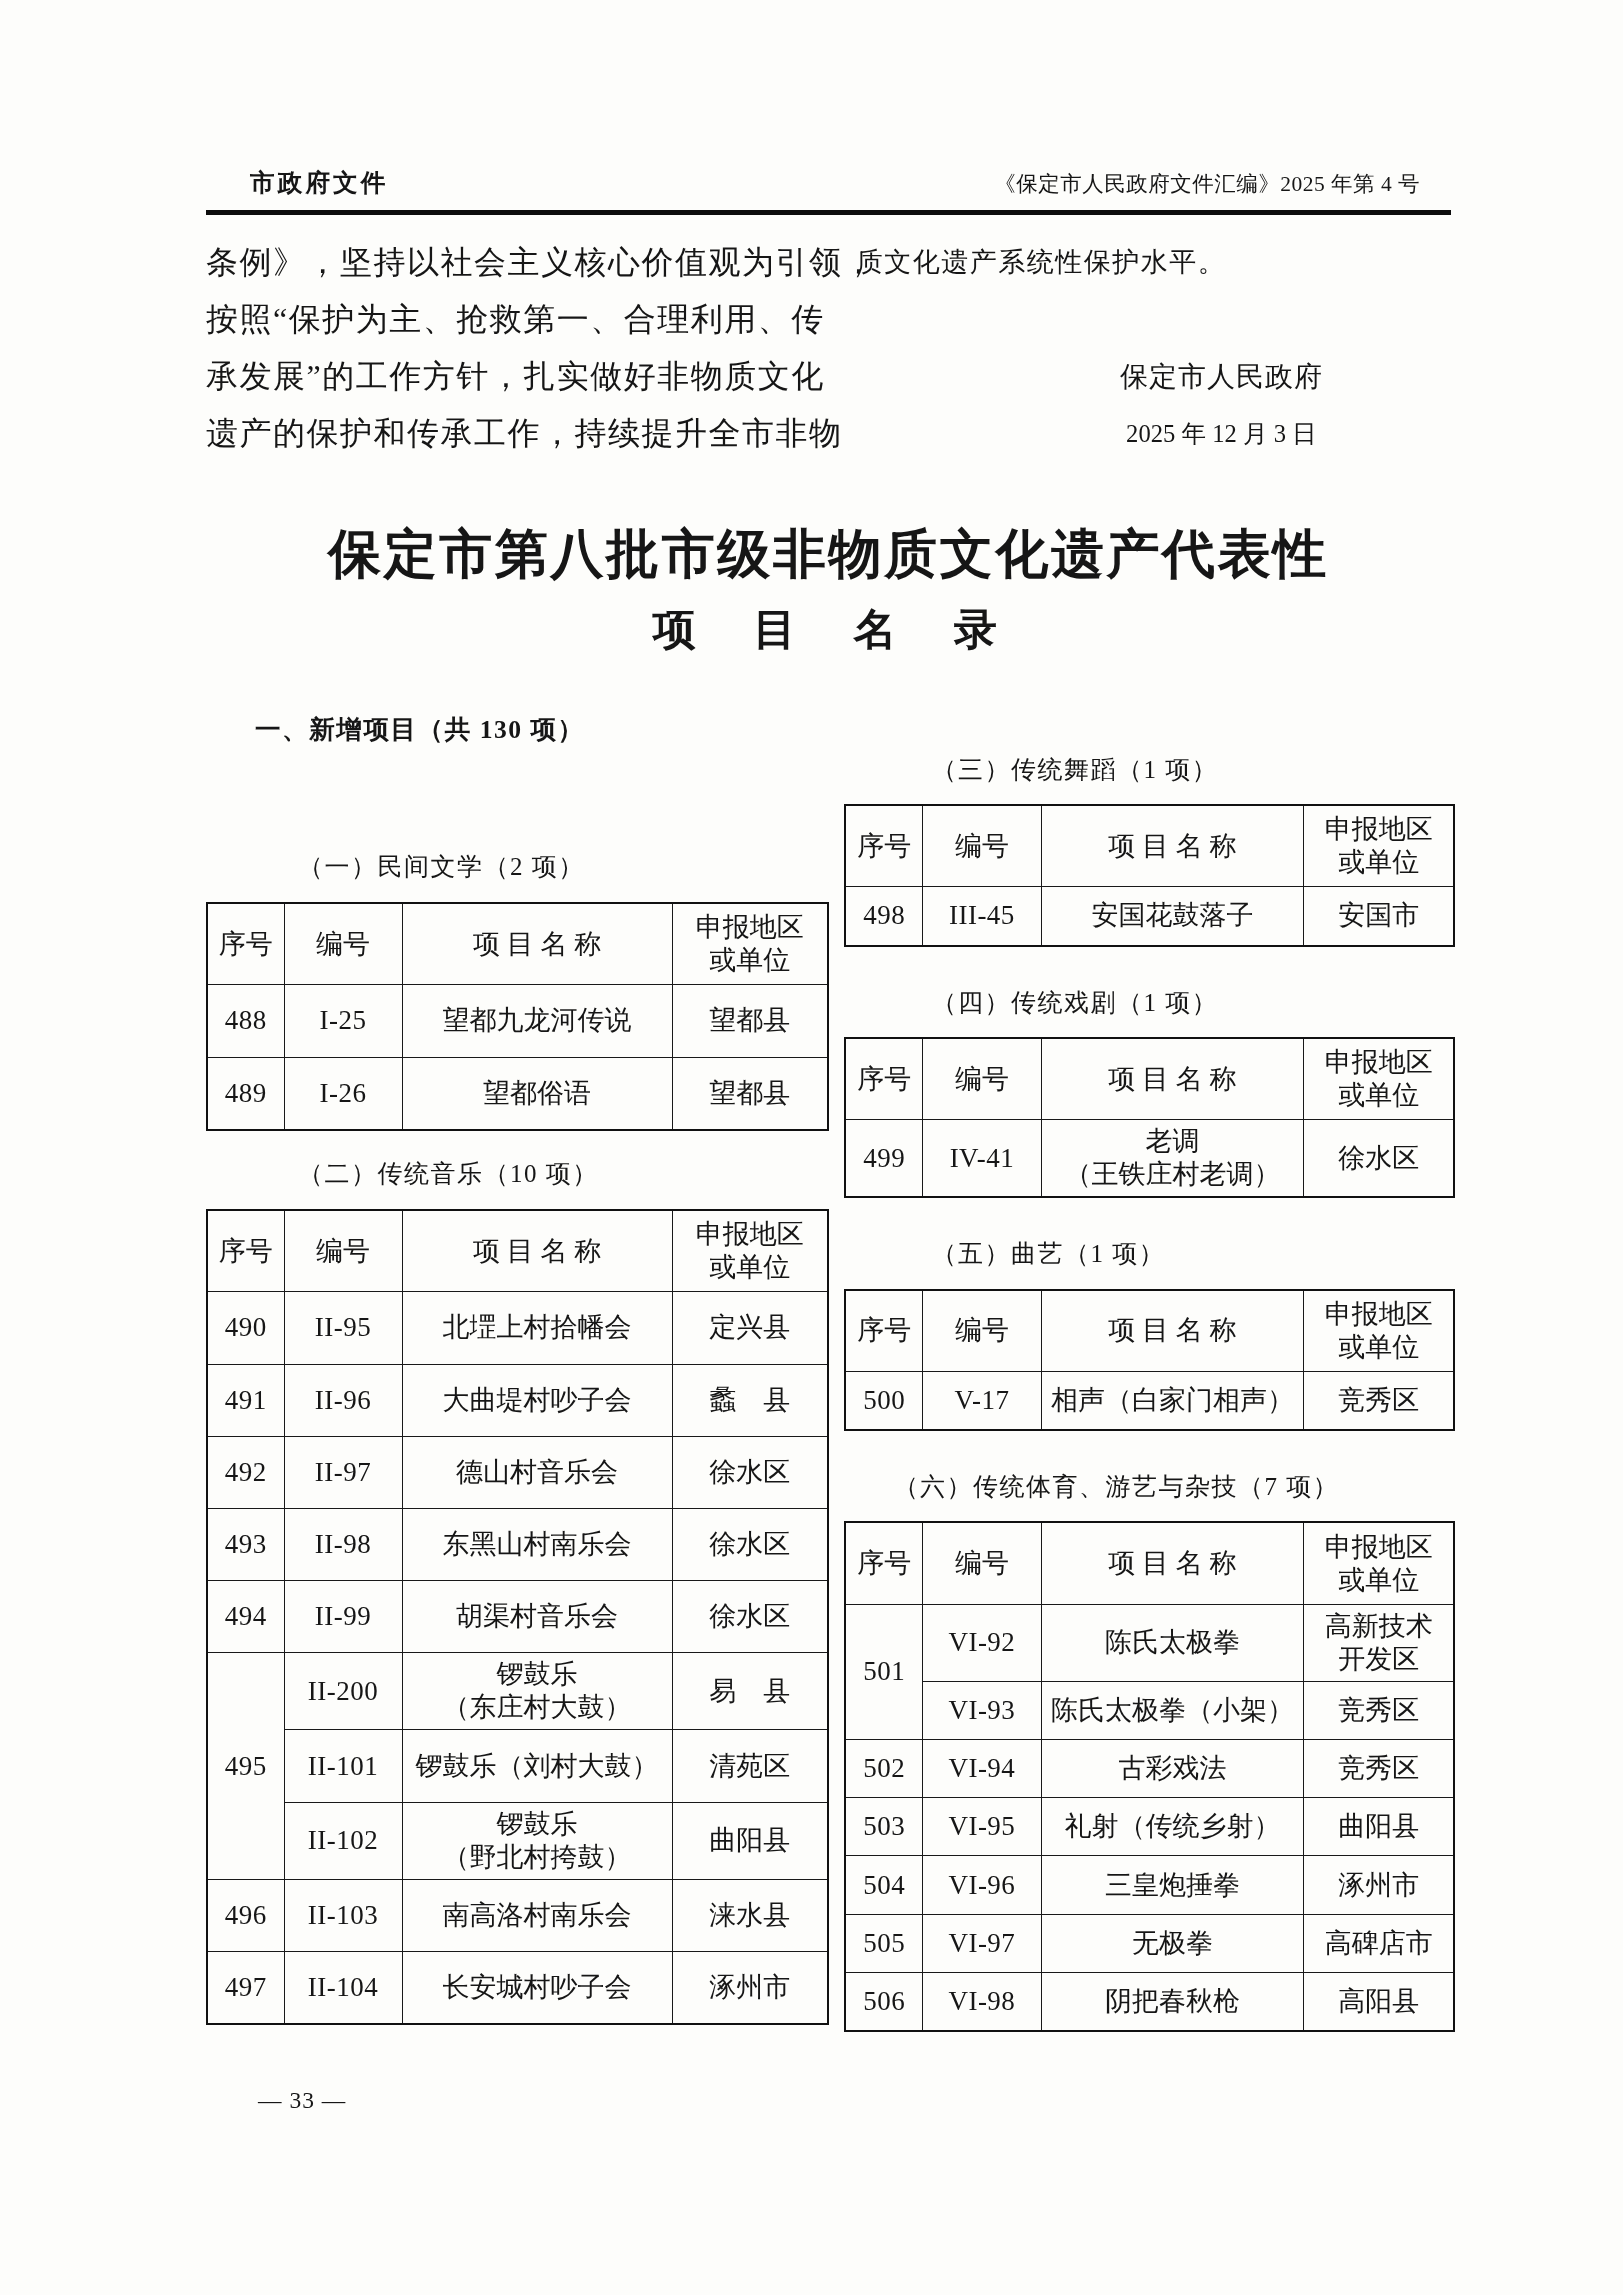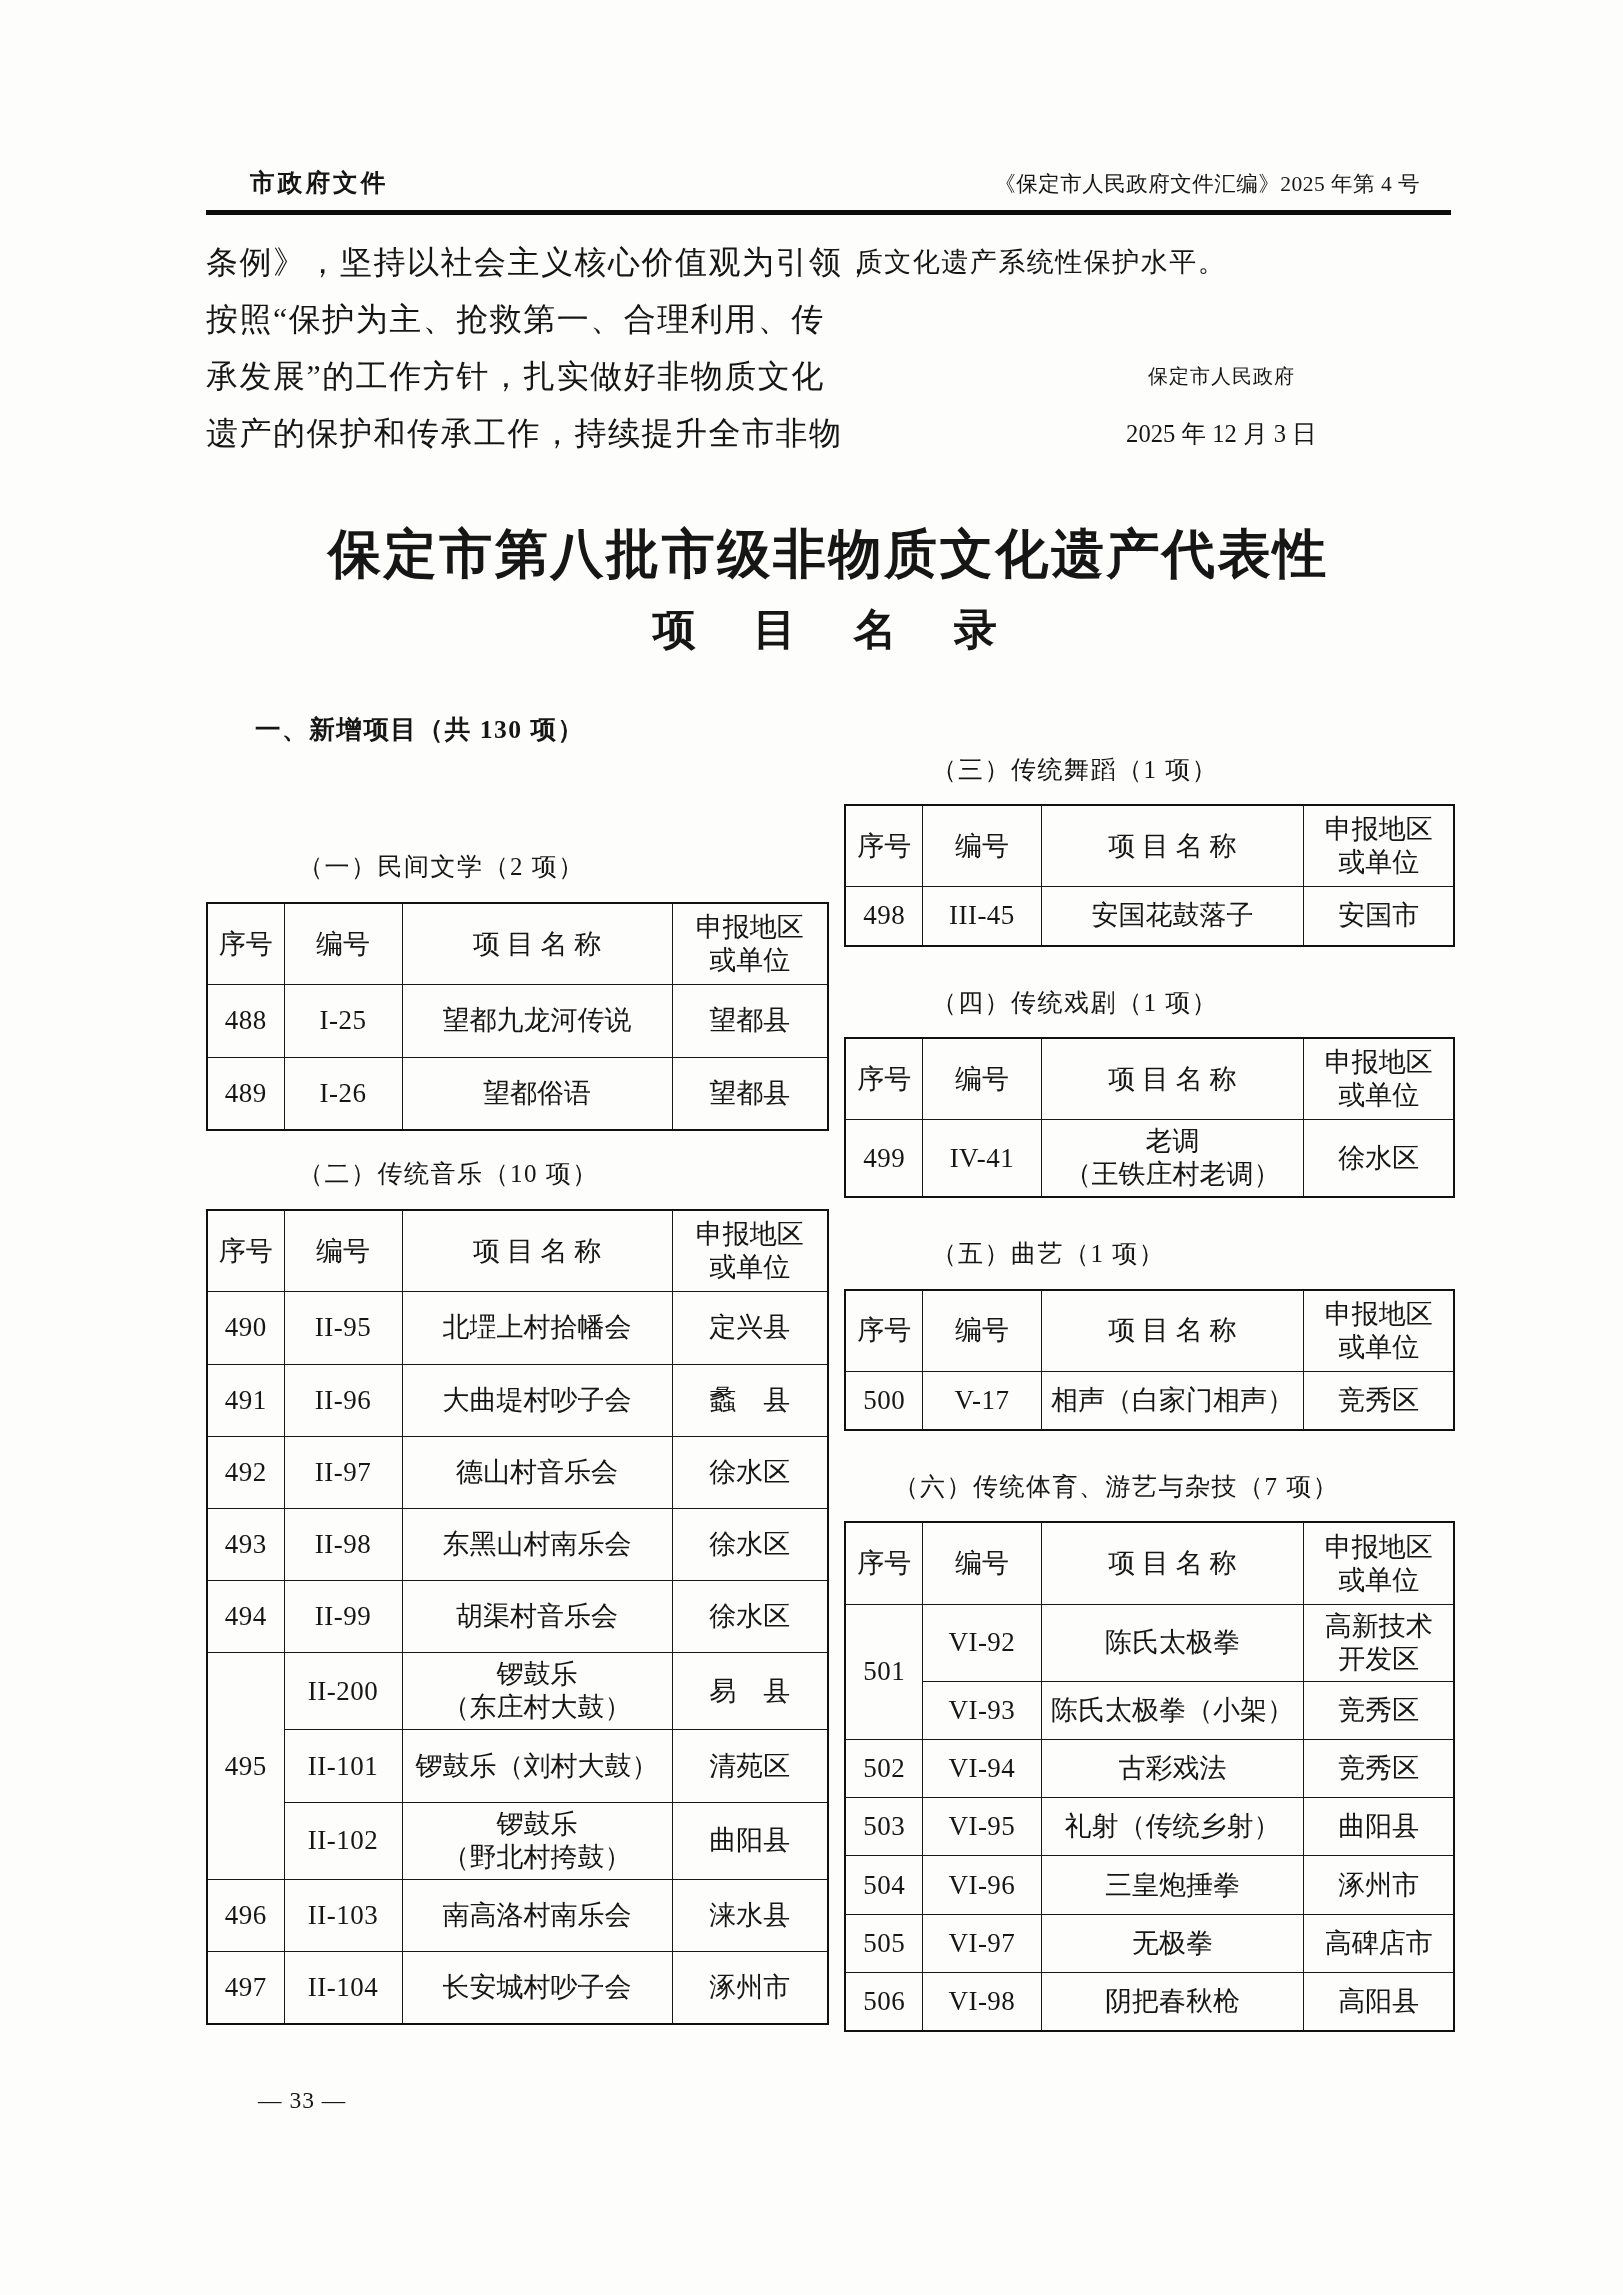--- a/index.html
+++ b/index.html
@@ -27,21 +27,21 @@
   .header-rule{margin-top:11.3px;height:5.1px;background:#0d0d0d;}
   
   .intro{display:flex;margin-top:18.4px;}
   .intro-left{width:620px;flex:none;}
   .intro-left .iline{
     font-size:32px;line-height:57px;letter-spacing:1.5px;white-space:nowrap;
   }
   .intro-right{width:610px;flex:none;margin-left:15.4px;padding-left:14.3px;box-sizing:border-box;}
   .intro-right .iline{font-size:27px;line-height:57px;letter-spacing:1.5px;white-space:nowrap;}
   .sig-block{margin-top:57px;width:220px;margin-left:auto;margin-right:120px;text-align:center;}
-  .signer{font-size:20px;line-height:57px;letter-spacing:1px;white-space:nowrap;}
+  .signer{font-size:28px;line-height:57px;letter-spacing:1px;white-space:nowrap;}
   .sdate{font-size:24.6px;line-height:57px;white-space:nowrap;}
   
   .doc-title1{
     margin-top:67px;text-align:center;
     font-family:"Liberation Sans","DejaVu Sans",sans-serif;
     font-weight:700;font-size:53px;line-height:49px;letter-spacing:2.6px;
   }
   .doc-title2{
     margin-top:27px;text-align:center;
     font-family:Liberation Sans, sans-serif;

